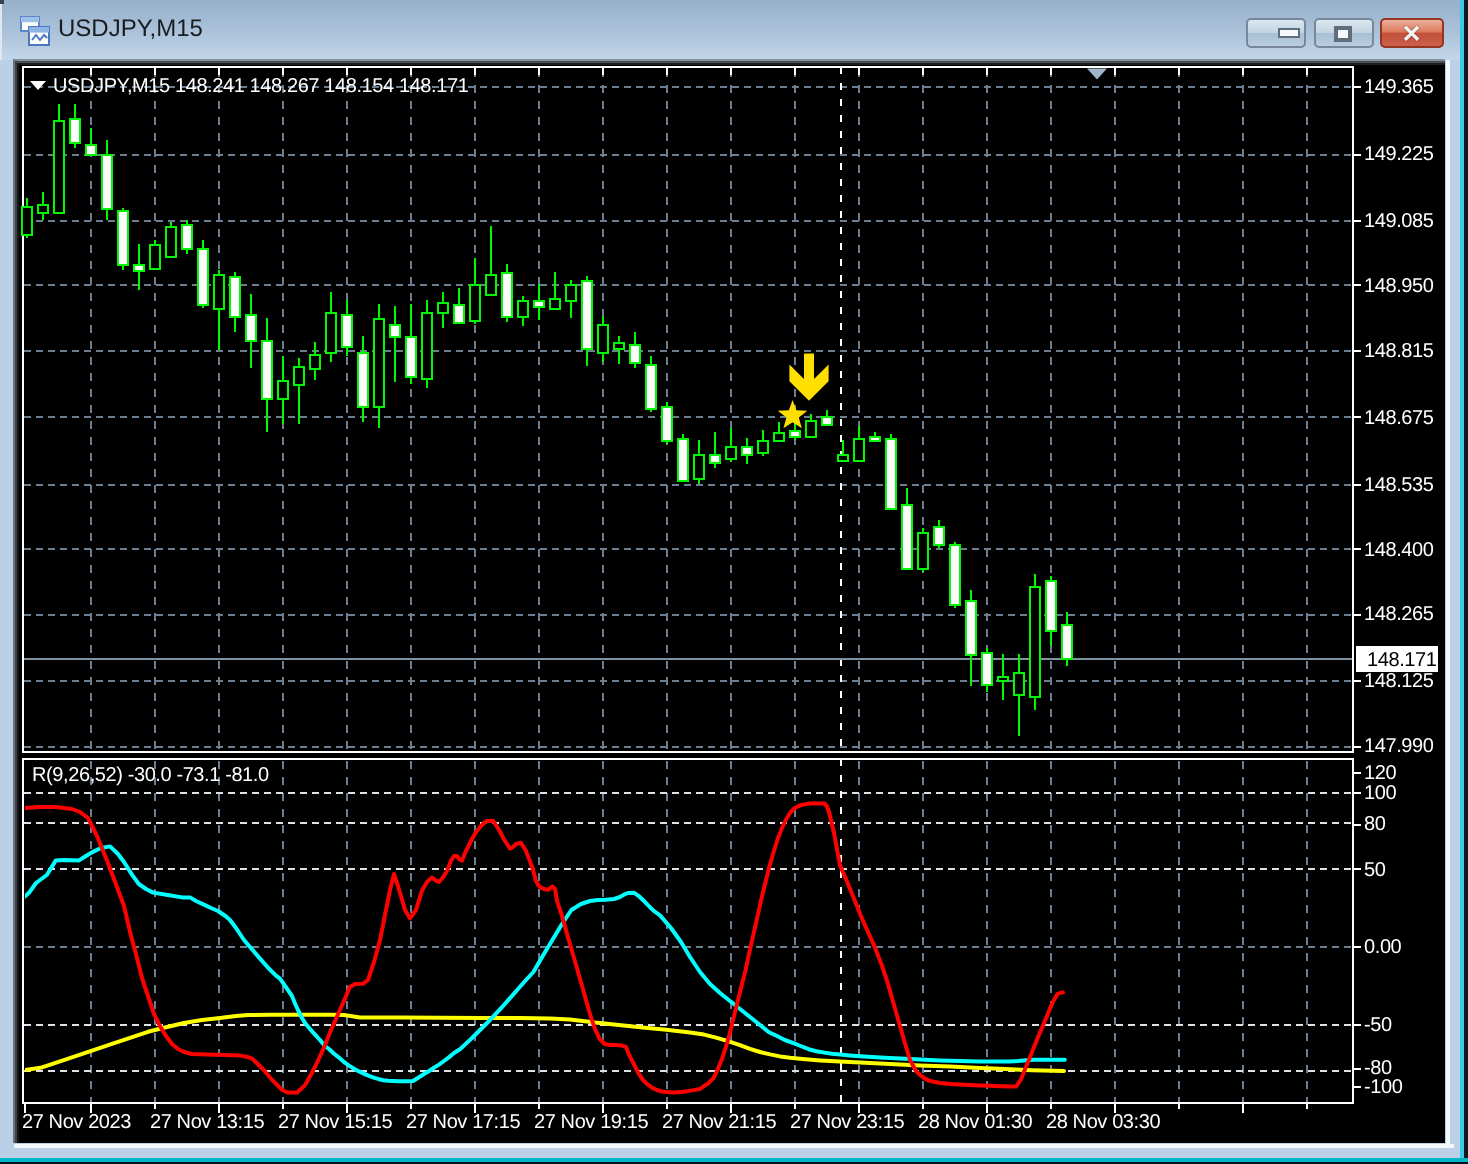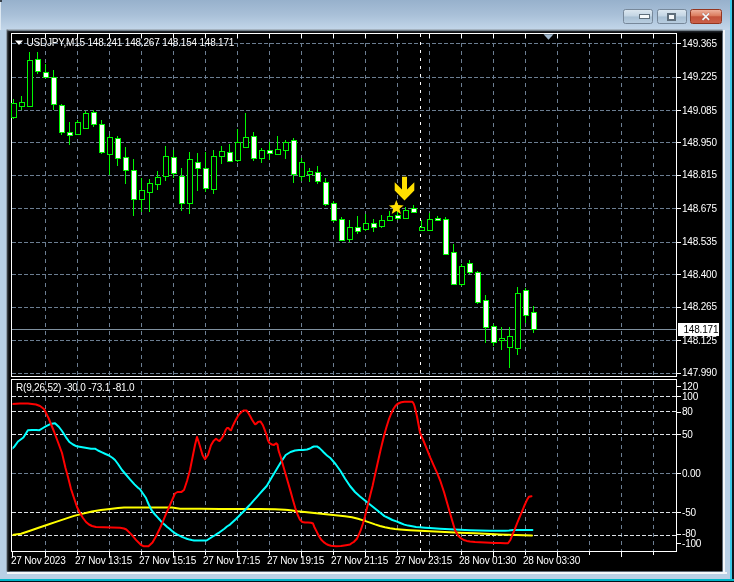--- a/index.html
+++ b/index.html
@@ -18,20 +18,30 @@
 #cyanB{position:absolute;left:0;bottom:1px;width:734px;height:1.8px;background:#00b5c8;}
 #darkB{position:absolute;left:0;bottom:0;width:734px;height:1px;background:#071018;}
 svg text{font-family:"Liberation Sans",sans-serif;}
 </style></head>
 <body>
 <div id="win">
   <div id="title"></div>
   <div style="position:absolute;left:0;top:0;width:1px;height:29.5px;background:#dde8f2"></div>
   <div style="position:absolute;left:0;top:0;width:2px;height:2px;background:#3a434d"></div>
   <div style="position:absolute;right:0;top:0;width:2px;height:2px;background:#3a434d"></div>
+  <div id="titlecontent" style="position:absolute;left:0;top:0;width:734px;height:29.5px">
+    <svg width="16" height="15" style="position:absolute;left:9px;top:8px">
+      <rect x="1.5" y="0.5" width="9" height="7" fill="#fdfefe" stroke="#5e87c8"></rect>
+      <rect x="1.5" y="0.5" width="9" height="2.6" fill="#9cc0e8"></rect>
+      <rect x="5.5" y="5.5" width="10" height="9" fill="#fdfefe" stroke="#4a77bd"></rect>
+      <rect x="5.5" y="5.5" width="10" height="2.8" fill="#8cb4e4"></rect>
+      <polyline points="7,12 9,9.5 11,12 13,9.5 14.6,11" fill="none" stroke="#4a77bd" stroke-width="1"></polyline>
+    </svg>
+    <div class="cap">USDJPY,M15</div>
+  </div>
   <div class="btn" id="bmin">
       <div class="g"></div>
     </div>
   <div class="btn" id="bmax">
       <div class="g"></div>
     </div>
   <div class="btn" id="bclose">
       <div class="g">✕</div>
     </div>
   <div id="whiteR"></div>

